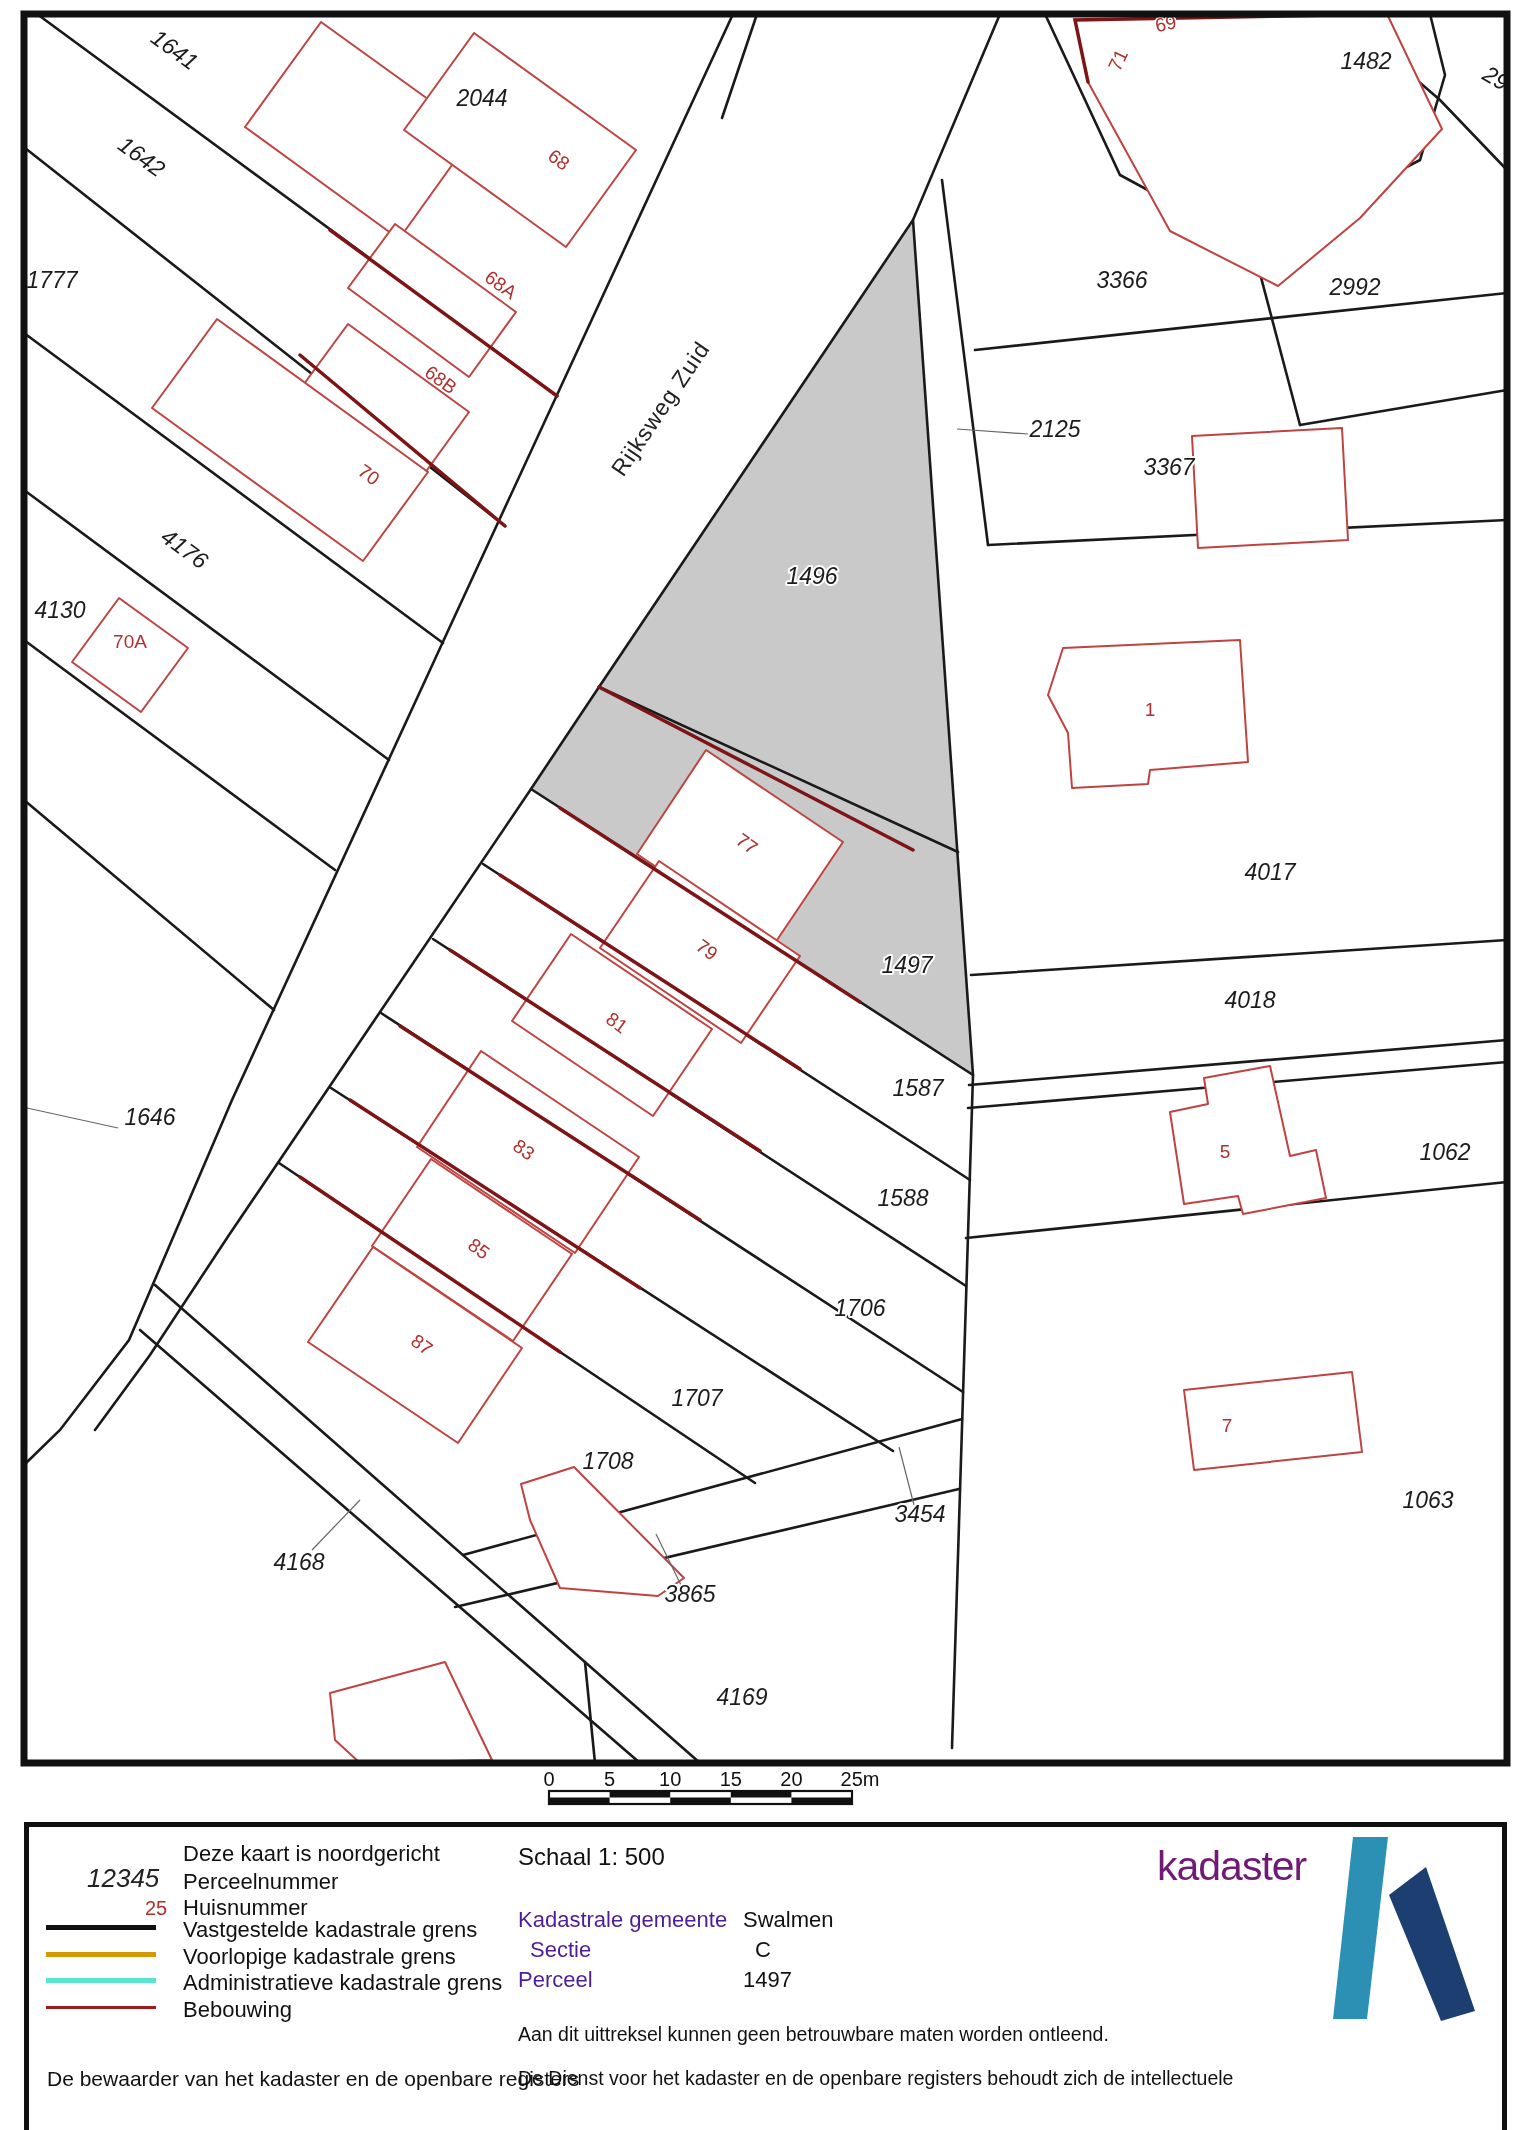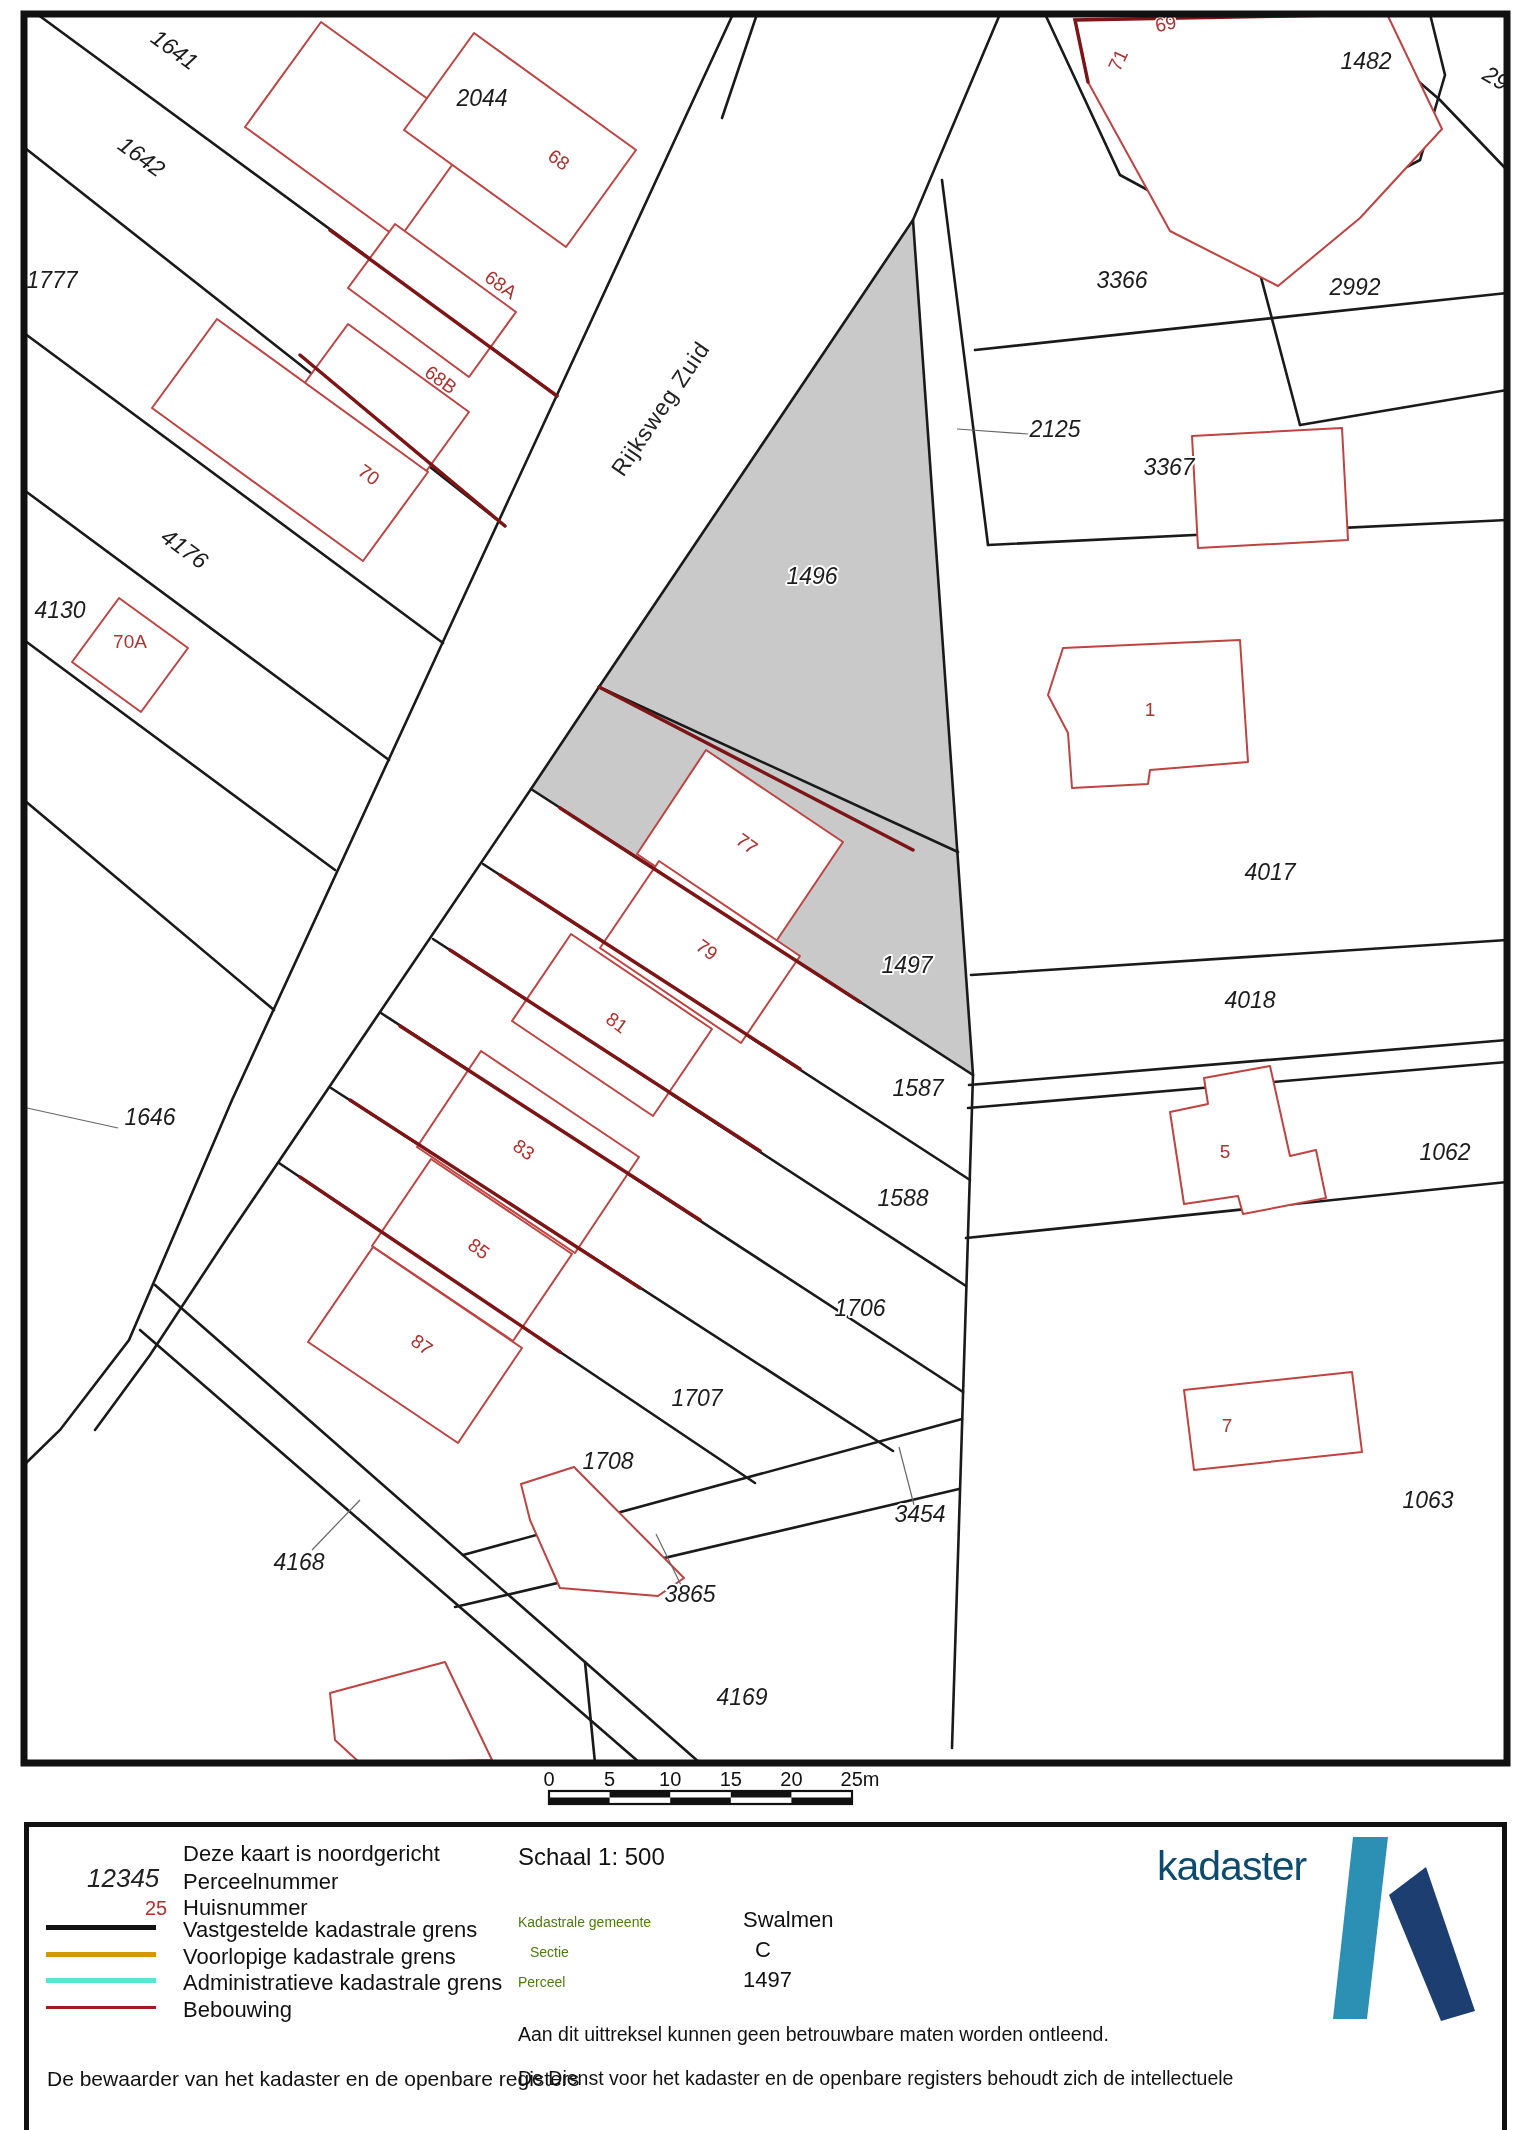--- a/index.html
+++ b/index.html
@@ -19,24 +19,24 @@
   #legend .abs{position:absolute;white-space:nowrap;}
   .lg-txt{font-size:22px;color:#111;}
   .lg-sm{font-size:21px;color:#111;}
   .sample-perceel{font-size:26px;font-style:italic;color:#222;}
   .sample-huis{font-size:20px;color:#b0312e;}
   .lsample{width:110px;}
   .ls-black{height:5px;background:#111111;}
   .ls-gold{height:5px;background:#d09a00;}
   .ls-cyan{height:5px;background:#57e6d2;}
   .ls-red{height:3px;background:#a01b1b;}
-  .fld-label{display:inline-block;width:225px;font-size:14px;color:#4d7c0f;}
+  .fld-label{display:inline-block;width:225px;font-size:22px;color:#4c1d95;}
   .fld-value{font-size:22px;color:#111;}
   .disc{font-size:19.5px;line-height:22px;color:#111;white-space:nowrap;}
-  #brand{font-size:41px;color:#0c4a6e;letter-spacing:-1px;}
+  #brand{font-size:41px;color:#701a75;letter-spacing:-1px;}
 </style>
 </head>
 <body>
 
 <div id="page">
 
   <svg id="mapsvg" width="1531" height="1810" viewBox="0 0 1531 1810">
 
     <g fill="#c9c9c9" stroke="none">
       <polygon points="913,220 599,687 958,852"></polygon>

